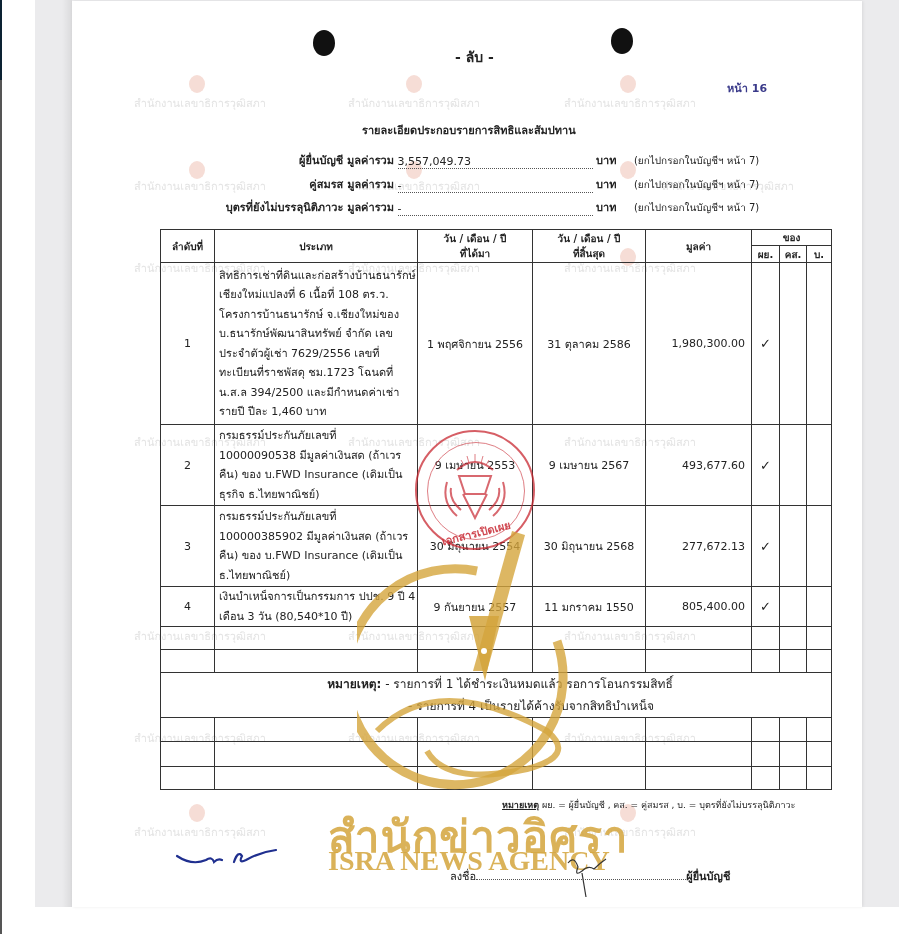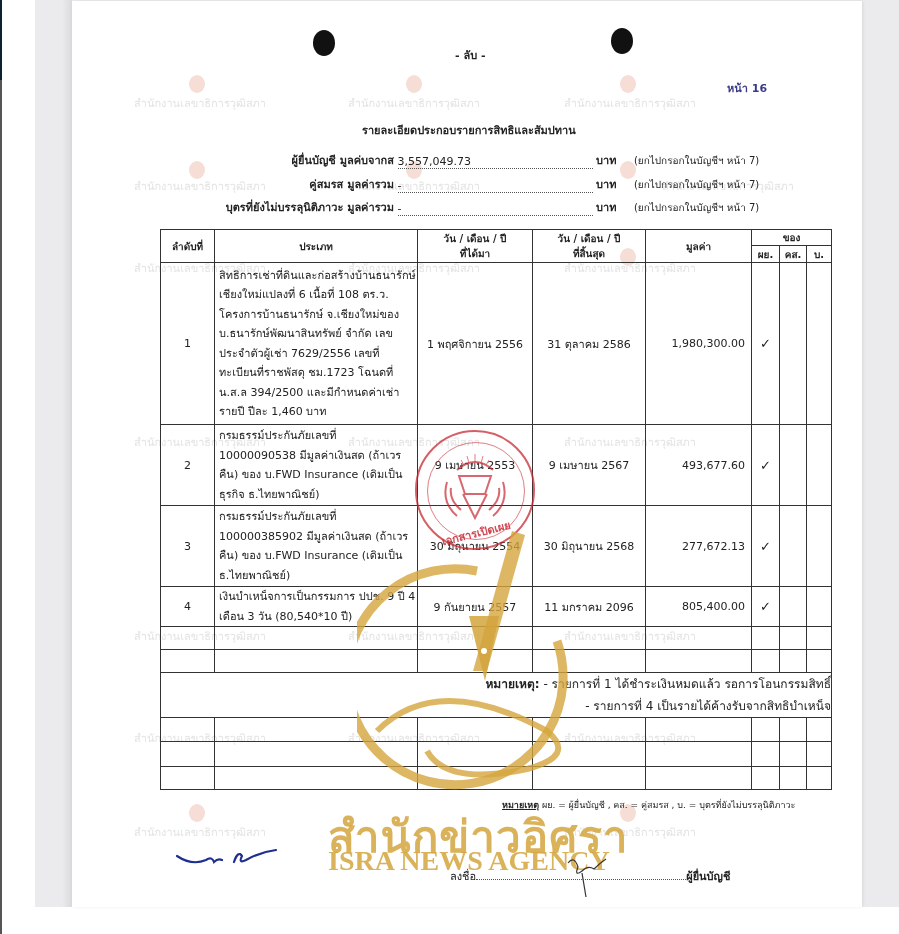--- a/index.html
+++ b/index.html
@@ -15,21 +15,21 @@
   .bottom-white { position:absolute; left:2px; top:907px; width:897px; height:27px; background:#ffffff; }
   .page-shadow { position:absolute; left:62px; top:0; width:10px; height:907px; background:linear-gradient(to right, rgba(0,0,0,0), rgba(0,0,0,0.07)); }
   .page {
     position:absolute; left:72px; top:1px; width:790px; height:906px;
     background:#ffffff; overflow:hidden;
     box-shadow: 1px 0 3px rgba(0,0,0,0.08);
   }
   
   .abs { position:absolute; }
   .hole { position:absolute; width:22px; height:26px; border-radius:50%; background:#111; }
-  .secret { font-size:11px; font-weight:bold; color:#222; }
+  .secret { font-size:14px; font-weight:bold; color:#222; }
   .pageno { font-size:11px; font-weight:bold; color:#3a3a8a; }
   .title { font-size:11px; font-weight:bold; color:#222; }
   .sumrow { font-size:11px; color:#222; white-space:nowrap; }
   .sumrow .lbl { font-weight:bold; display:inline-block; text-align:right; }
   .sumrow .dots { display:inline-block; border-bottom:1px dotted #555; text-align:left; vertical-align:bottom; height:13px; line-height:13px; }
   .sumrow .baht { font-weight:bold; }
   .sumrow .ref { font-size:10px; margin-left:14px; }
   .wm-text { position:absolute; font-size:11px; color:#e3e3e3; white-space:nowrap; }
   .wm-emb { position:absolute; width:16px; height:18px; border-radius:50%; background:#f6ddd6; }
 
@@ -37,21 +37,21 @@
     position:absolute; left:88px; top:228px; border-collapse:collapse;
     font-size:11px; color:#222; table-layout:fixed;
   }
   table.main td, table.main th { border:1px solid #333; padding:0; }
   table.main th { font-weight:bold; font-size:10px; }
   .c-no { text-align:center; }
   .c-type { text-align:left; padding-left:4px !important; line-height:19.5px; }
   .c-date { text-align:center; }
   .c-val { text-align:right; padding-right:6px !important; }
   .c-chk { text-align:center; font-size:13px; }
-  .note-cell { text-align:right; padding-left:8px !important; font-size:12px; line-height:22px; }
+  .note-cell { text-align:center; padding-left:8px !important; font-size:12px; line-height:22px; }
   .note-cell b { font-weight:bold; }
   .legend { position:absolute; font-size:9px; color:#222; white-space:nowrap; }
   .legend u { font-weight:bold; }
   .stamp {
     position:absolute; left:343px; top:429px; width:120px; height:120px;
     border-radius:50%; border:2px solid rgba(200,40,50,0.75);
     box-sizing:border-box;
   }
   .stamp .inner { position:absolute; left:10px; top:10px; width:96px; height:96px; border-radius:50%; border:1.5px solid rgba(200,40,50,0.6); }
   .stamp .label { position:absolute; left:24px; top:92px; font-size:11px; font-weight:bold; color:rgba(200,40,50,0.85); transform:rotate(-14deg); }
@@ -115,21 +115,21 @@
   </div>
 
   <div class="hole" style="left:241px;top:29px"></div>
   <div class="hole" style="left:539px;top:27px"></div>
 
   <div class="abs secret" style="left:383px;top:45px">- ลับ -</div>
   <div class="abs pageno" style="left:655px;top:78px">หน้า 16</div>
   <div class="abs title" style="left:290px;top:120px">รายละเอียดประกอบรายการสิทธิและสัมปทาน</div>
 
   <div class="abs sumrow" style="left:100px;top:150px">
-    <span class="lbl" style="width:222px">ผู้ยื่นบัญชี  มูลค่บจากส</span>
+    <span class="lbl" style="width:222px">ผู้ยื่นบัญชี  มูลค่ารวม</span>
     <span class="dots" style="width:195px">3,557,049.73</span>
     <span class="baht">บาท</span>
     <span class="ref">(ยกไปกรอกในบัญชีฯ หน้า 7)</span>
   </div>
   <div class="abs sumrow" style="left:100px;top:174px">
     <span class="lbl" style="width:222px">คู่สมรส  มูลค่ารวม</span>
     <span class="dots" style="width:195px">-</span>
     <span class="baht">บาท</span>
     <span class="ref">(ยกไปกรอกในบัญชีฯ หน้า 7)</span>
   </div>
@@ -199,21 +199,21 @@
       <td class="c-date">30 มิถุนายน 2568</td>
       <td class="c-val">277,672.13</td>
       <td class="c-chk">✓</td>
       <td class="c-chk"></td>
       <td class="c-chk"></td>
     </tr>
     <tr style="height:40px">
       <td class="c-no">4</td>
       <td class="c-type">เงินบำเหน็จการเป็นกรรมการ ปปช. 9 ปี 4 เดือน 3 วัน (80,540*10 ปี)</td>
       <td class="c-date">9 กันยายน 2557</td>
-      <td class="c-date">11 มกราคม 2096</td>
+      <td class="c-date">11 มกราคม 1550</td>
       <td class="c-val">805,400.00</td>
       <td class="c-chk">✓</td>
       <td class="c-chk"></td>
       <td class="c-chk"></td>
     </tr>
     <tr style="height:23px">
           <td></td>
           <td></td>
           <td></td>
           <td></td>

